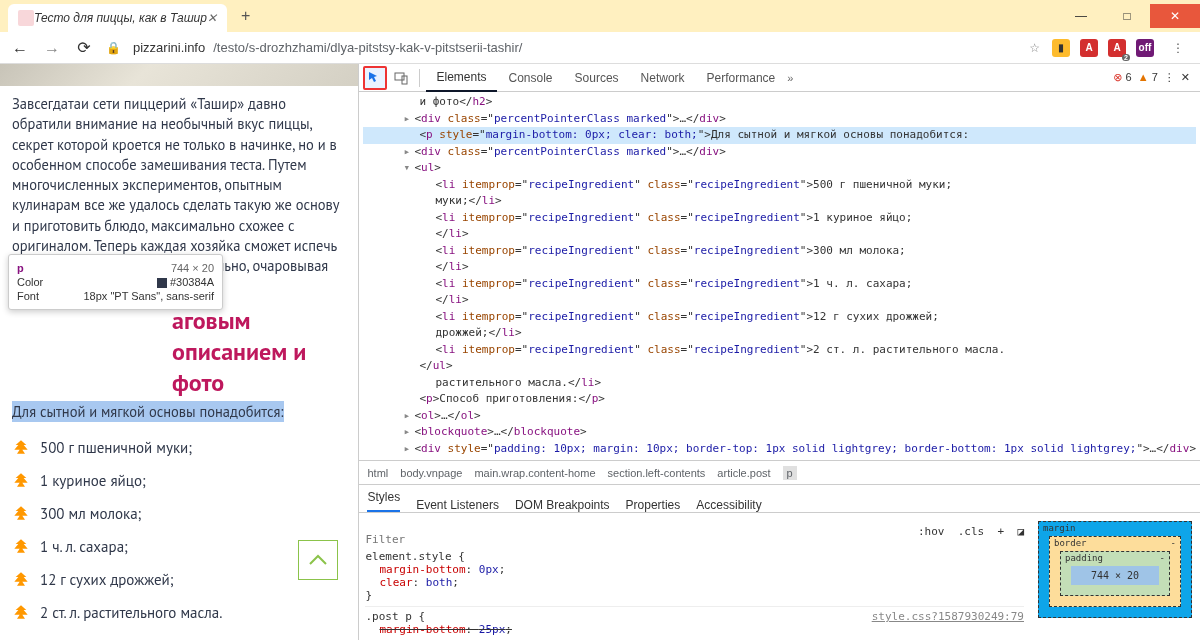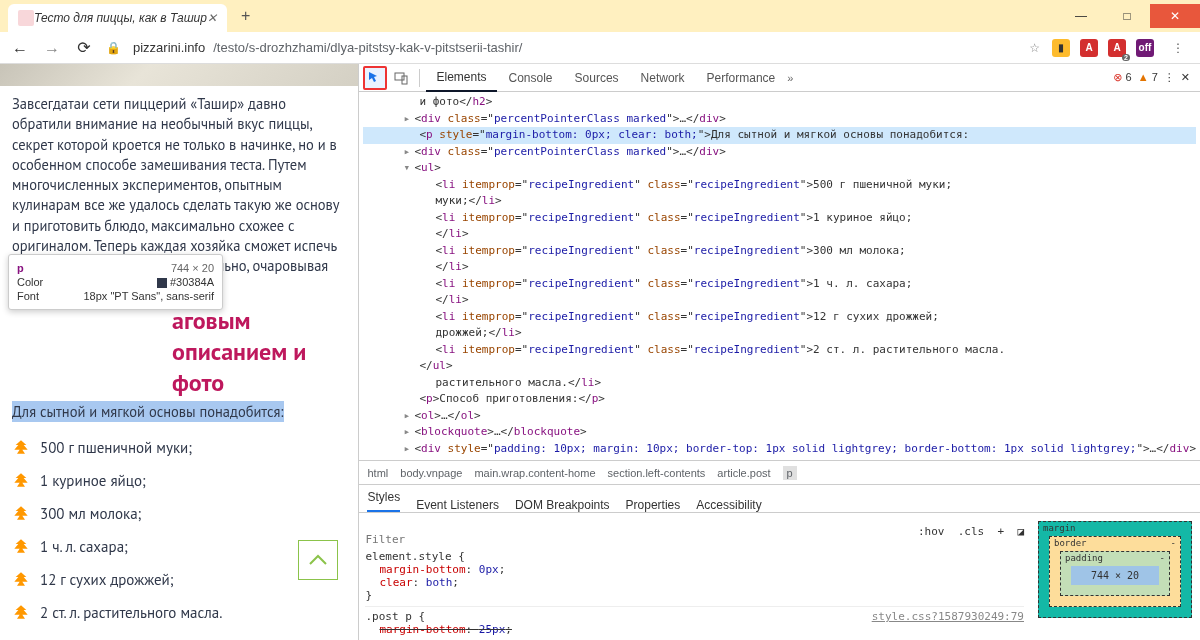--- a/index.html
+++ b/index.html
@@ -75,21 +75,21 @@
 .style-rule { margin-top: 4px; }
 .style-rule .sel2 { color: #333; }
 .style-rule .prop { color: #c80000; padding-left: 14px; }
 .style-rule .pval { color: #1a1aa6; }
 .style-rule .struck { text-decoration: line-through; }
 .style-src { color: #888; text-decoration: underline; float: right; }
 
 .box-model { width: 170px; padding: 8px; }
 .bm { border: 1px dashed #333; padding: 14px 10px 10px; font-size: 10px; position: relative; }
 .bm-label { position: absolute; top: 1px; left: 4px; font-size: 9px; }
-.bm-margin { background: #14b8a6; }
+.bm-margin { background: #0ea5e9; }
 .bm-border { background: #fddd9b; }
 .bm-padding { background: #c3deb7; }
 .bm-content { background: #9fc4e7; text-align: center; padding: 4px 2px; font-size: 10px; }
 </style>
 </head>
 <body>
 
 <div class="titlebar">
   <div class="tab">
     <span class="favicon"></span>

